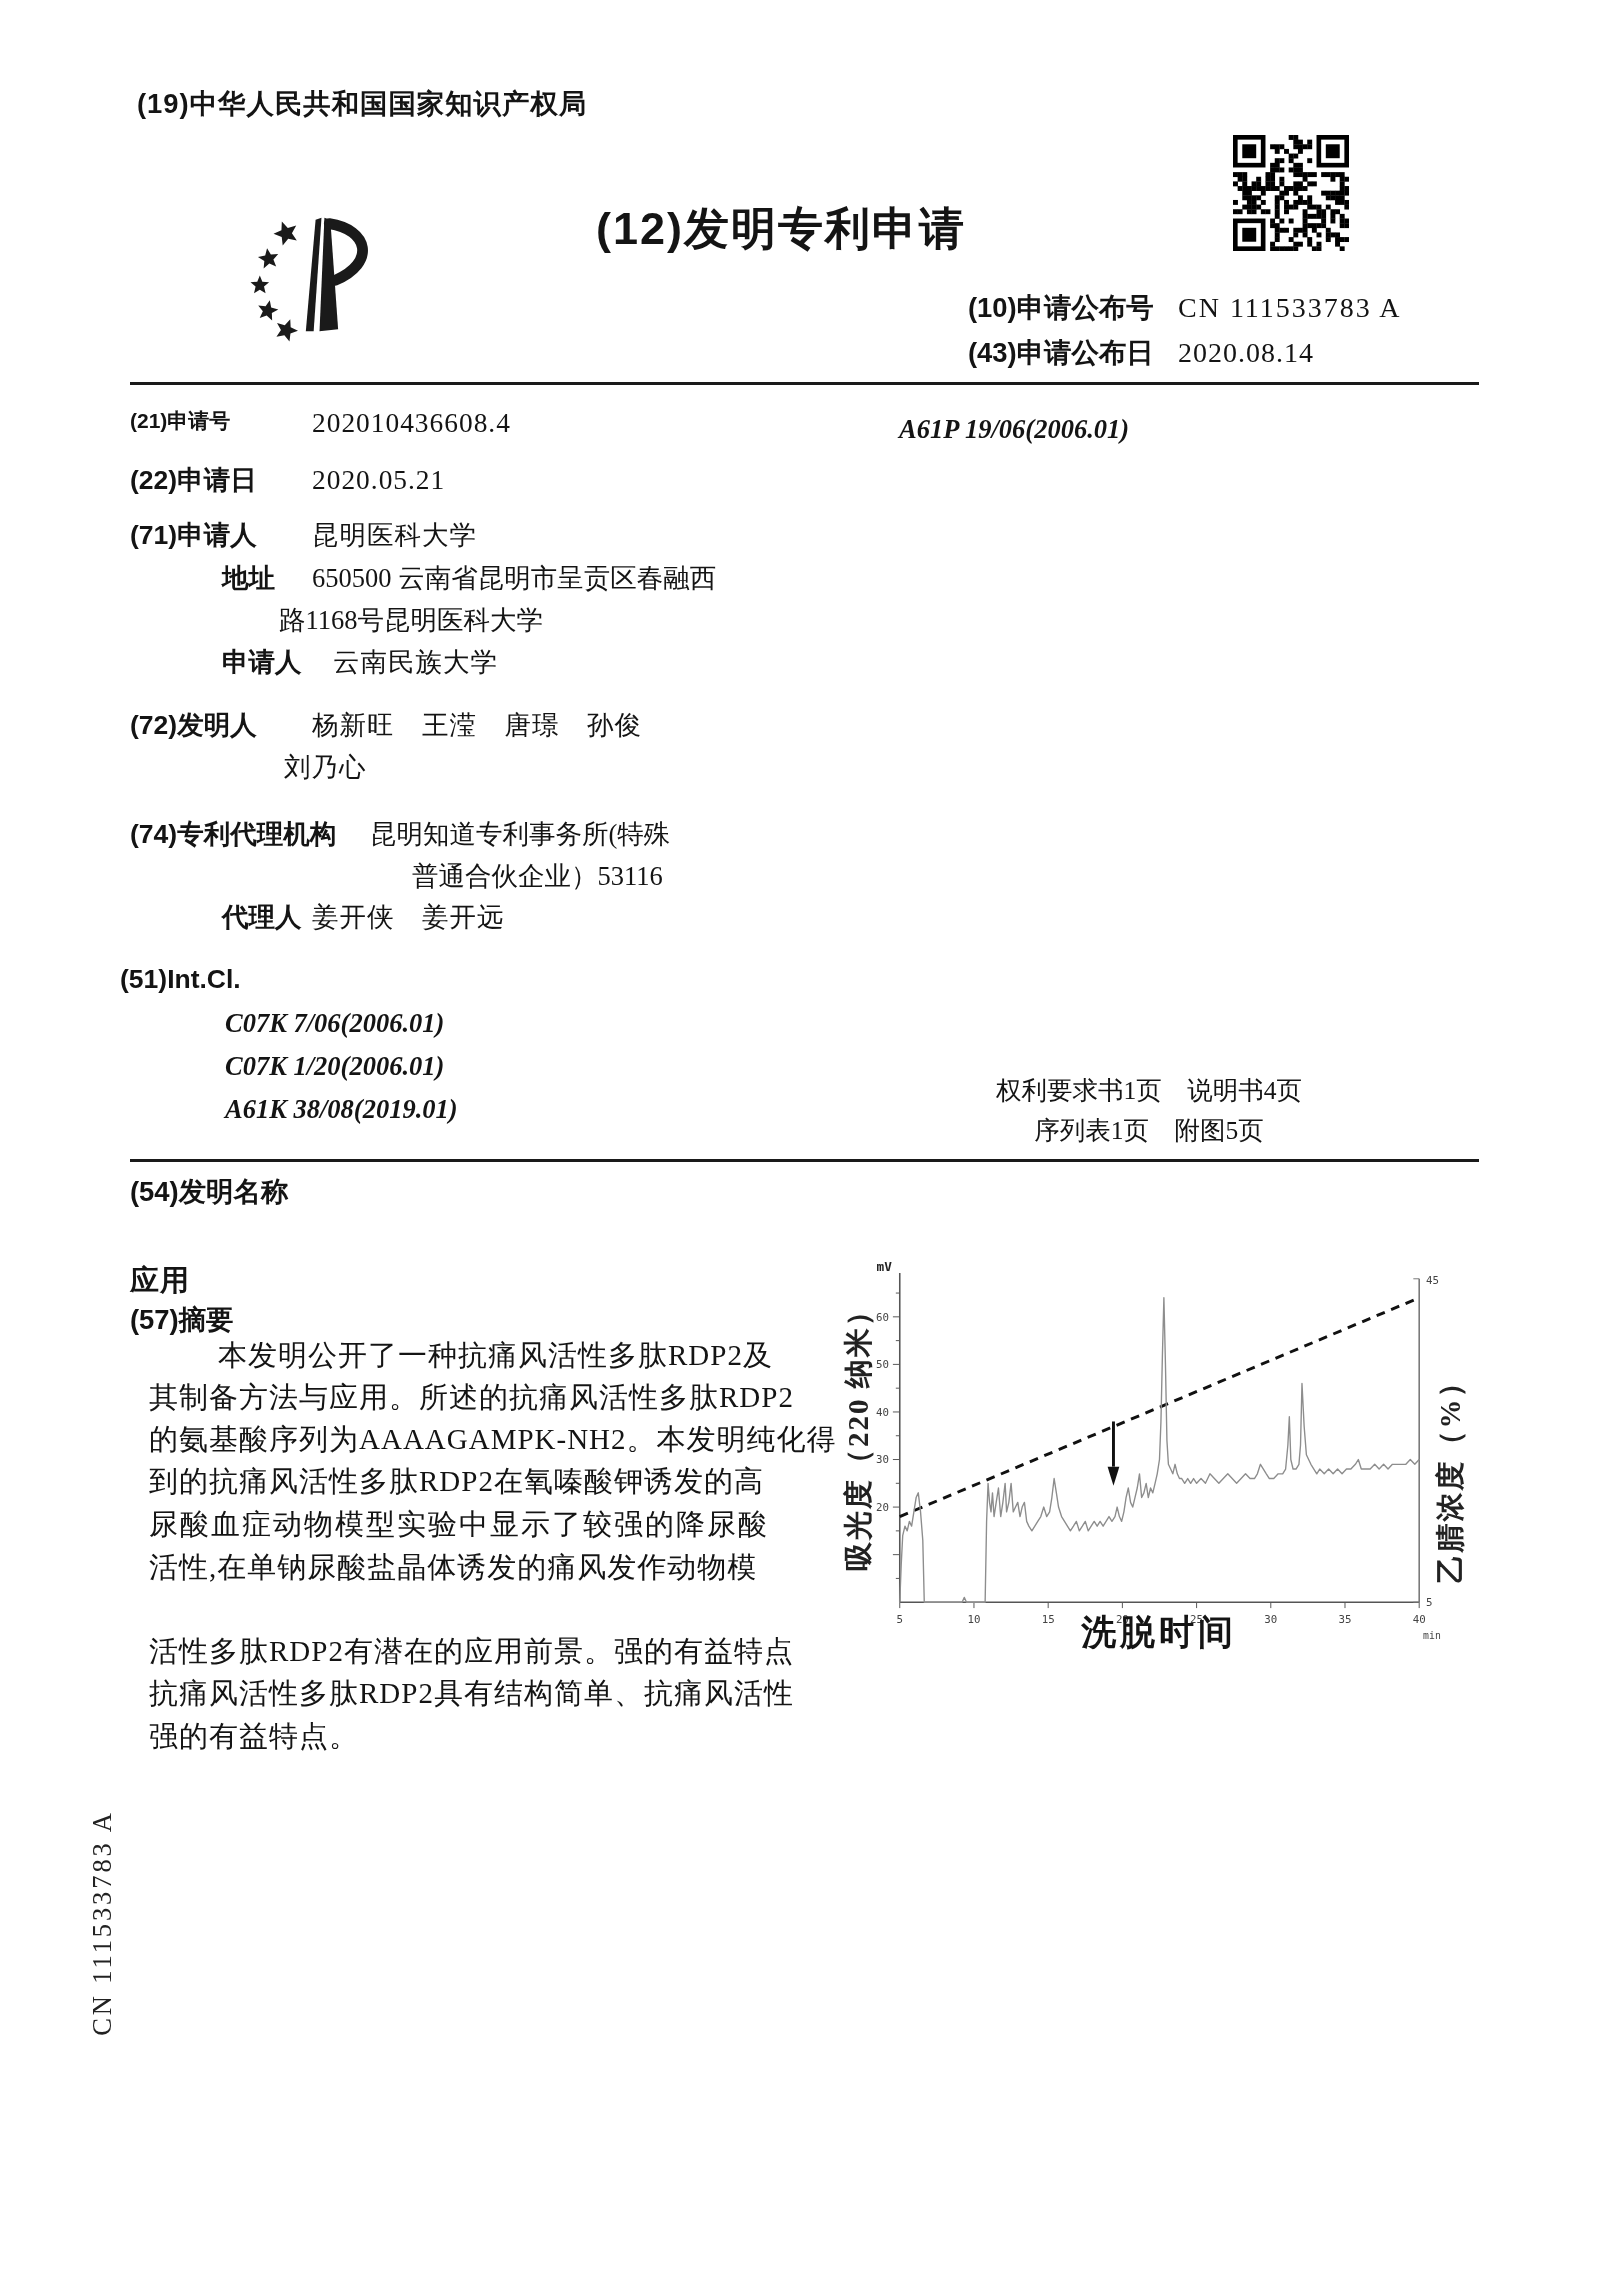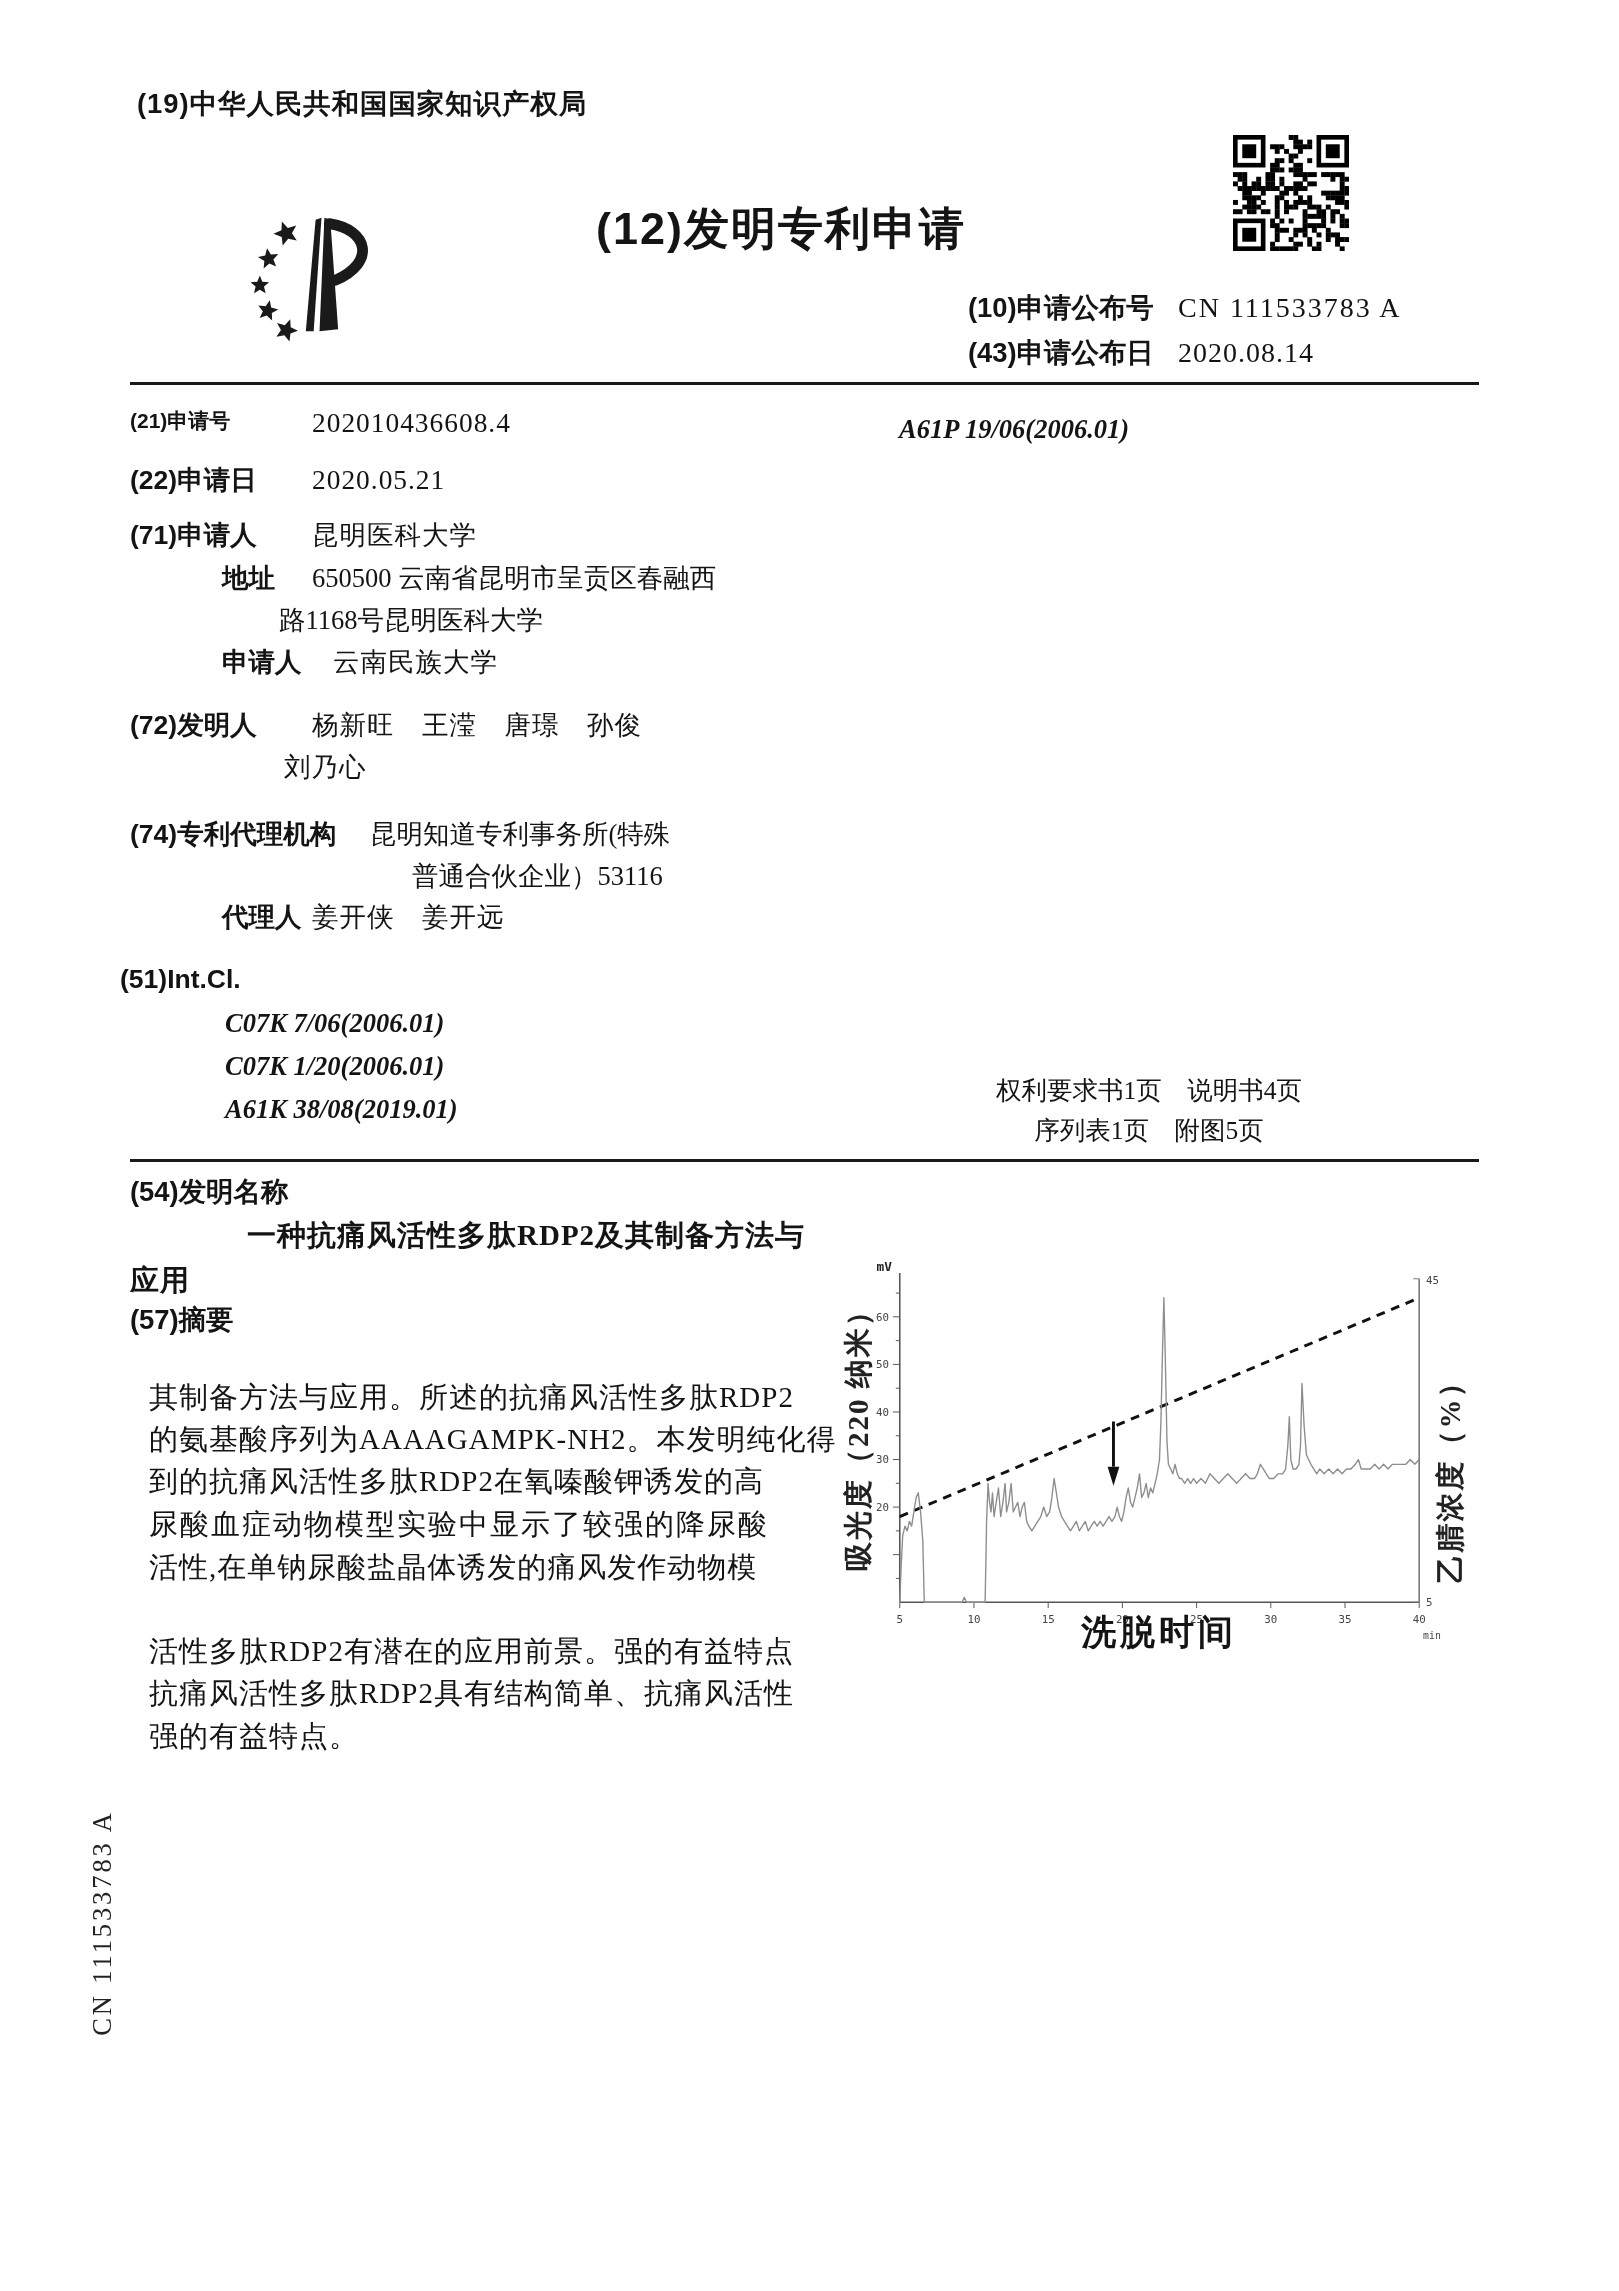--- a/index.html
+++ b/index.html
@@ -299,24 +299,24 @@
   <div class="t serif b i" style="left:225px;top:1053px;font-size:26.5px">C07K 1/20(2006.01)</div>
   <div class="t serif b i" style="left:225px;top:1096px;font-size:26.5px">A61K 38/08(2019.01)</div>
 
   <div class="t serif b i" style="left:899px;top:416px;font-size:26.5px">A61P 19/06(2006.01)</div>
   <div class="t serif center" style="left:970px;top:1078px;width:358px;font-size:25.5px">权利要求书1页　说明书4页</div>
   <div class="t serif center" style="left:970px;top:1118px;width:358px;font-size:25.5px">序列表1页　附图5页</div>
 
   <div class="rule" style="top:1159px"></div>
 
   <div class="t sans b" style="left:130px;top:1178px;font-size:27.4px">(54)发明名称</div>
-  <div class="t serif" style="left:247px;top:1221px;font-size:29px;font-weight:600;letter-spacing:1px">一种抗痛风活性多肽RDP2及其制备方法与</div>
   <div class="t serif" style="left:130px;top:1266px;font-size:29px;font-weight:700;letter-spacing:1px">应用</div>
 
   <div class="t sans b" style="left:130px;top:1306px;font-size:27.4px">(57)摘要</div>
+  <div class="t serif" style="left:218px;top:1341px;font-size:29px;letter-spacing:1px">本发明公开了一种抗痛风活性多肽RDP2及</div>
   <div class="t serif" style="left:149px;top:1383px;font-size:29px;letter-spacing:1px">其制备方法与应用。所述的抗痛风活性多肽RDP2</div>
   <div class="t serif" style="left:149px;top:1425px;font-size:29px;letter-spacing:1px">的氨基酸序列为AAAAGAMPK-NH2。本发明纯化得</div>
   <div class="t serif" style="left:149px;top:1467px;font-size:29px;letter-spacing:1px">到的抗痛风活性多肽RDP2在氧嗪酸钾诱发的高</div>
   <div class="t serif" style="left:149px;top:1553px;font-size:29px;letter-spacing:1px">活性,在单钠尿酸盐晶体诱发的痛风发作动物模</div>
   <div class="t serif" style="left:149px;top:1510px;font-size:29px;letter-spacing:2px">尿酸血症动物模型实验中显示了较强的降尿酸</div>
   <div class="t serif" style="left:149px;top:1637px;font-size:29px;letter-spacing:1px">活性多肽RDP2有潜在的应用前景。强的有益特点</div>
   <div class="t serif" style="left:149px;top:1679px;font-size:29px;letter-spacing:1px">抗痛风活性多肽RDP2具有结构简单、抗痛风活性</div>
   <div class="t serif" style="left:149px;top:1722px;font-size:29px;letter-spacing:1px">强的有益特点。</div>
 
   <div style="position:absolute;left:839px;top:1259px;width:639px;height:421px">

